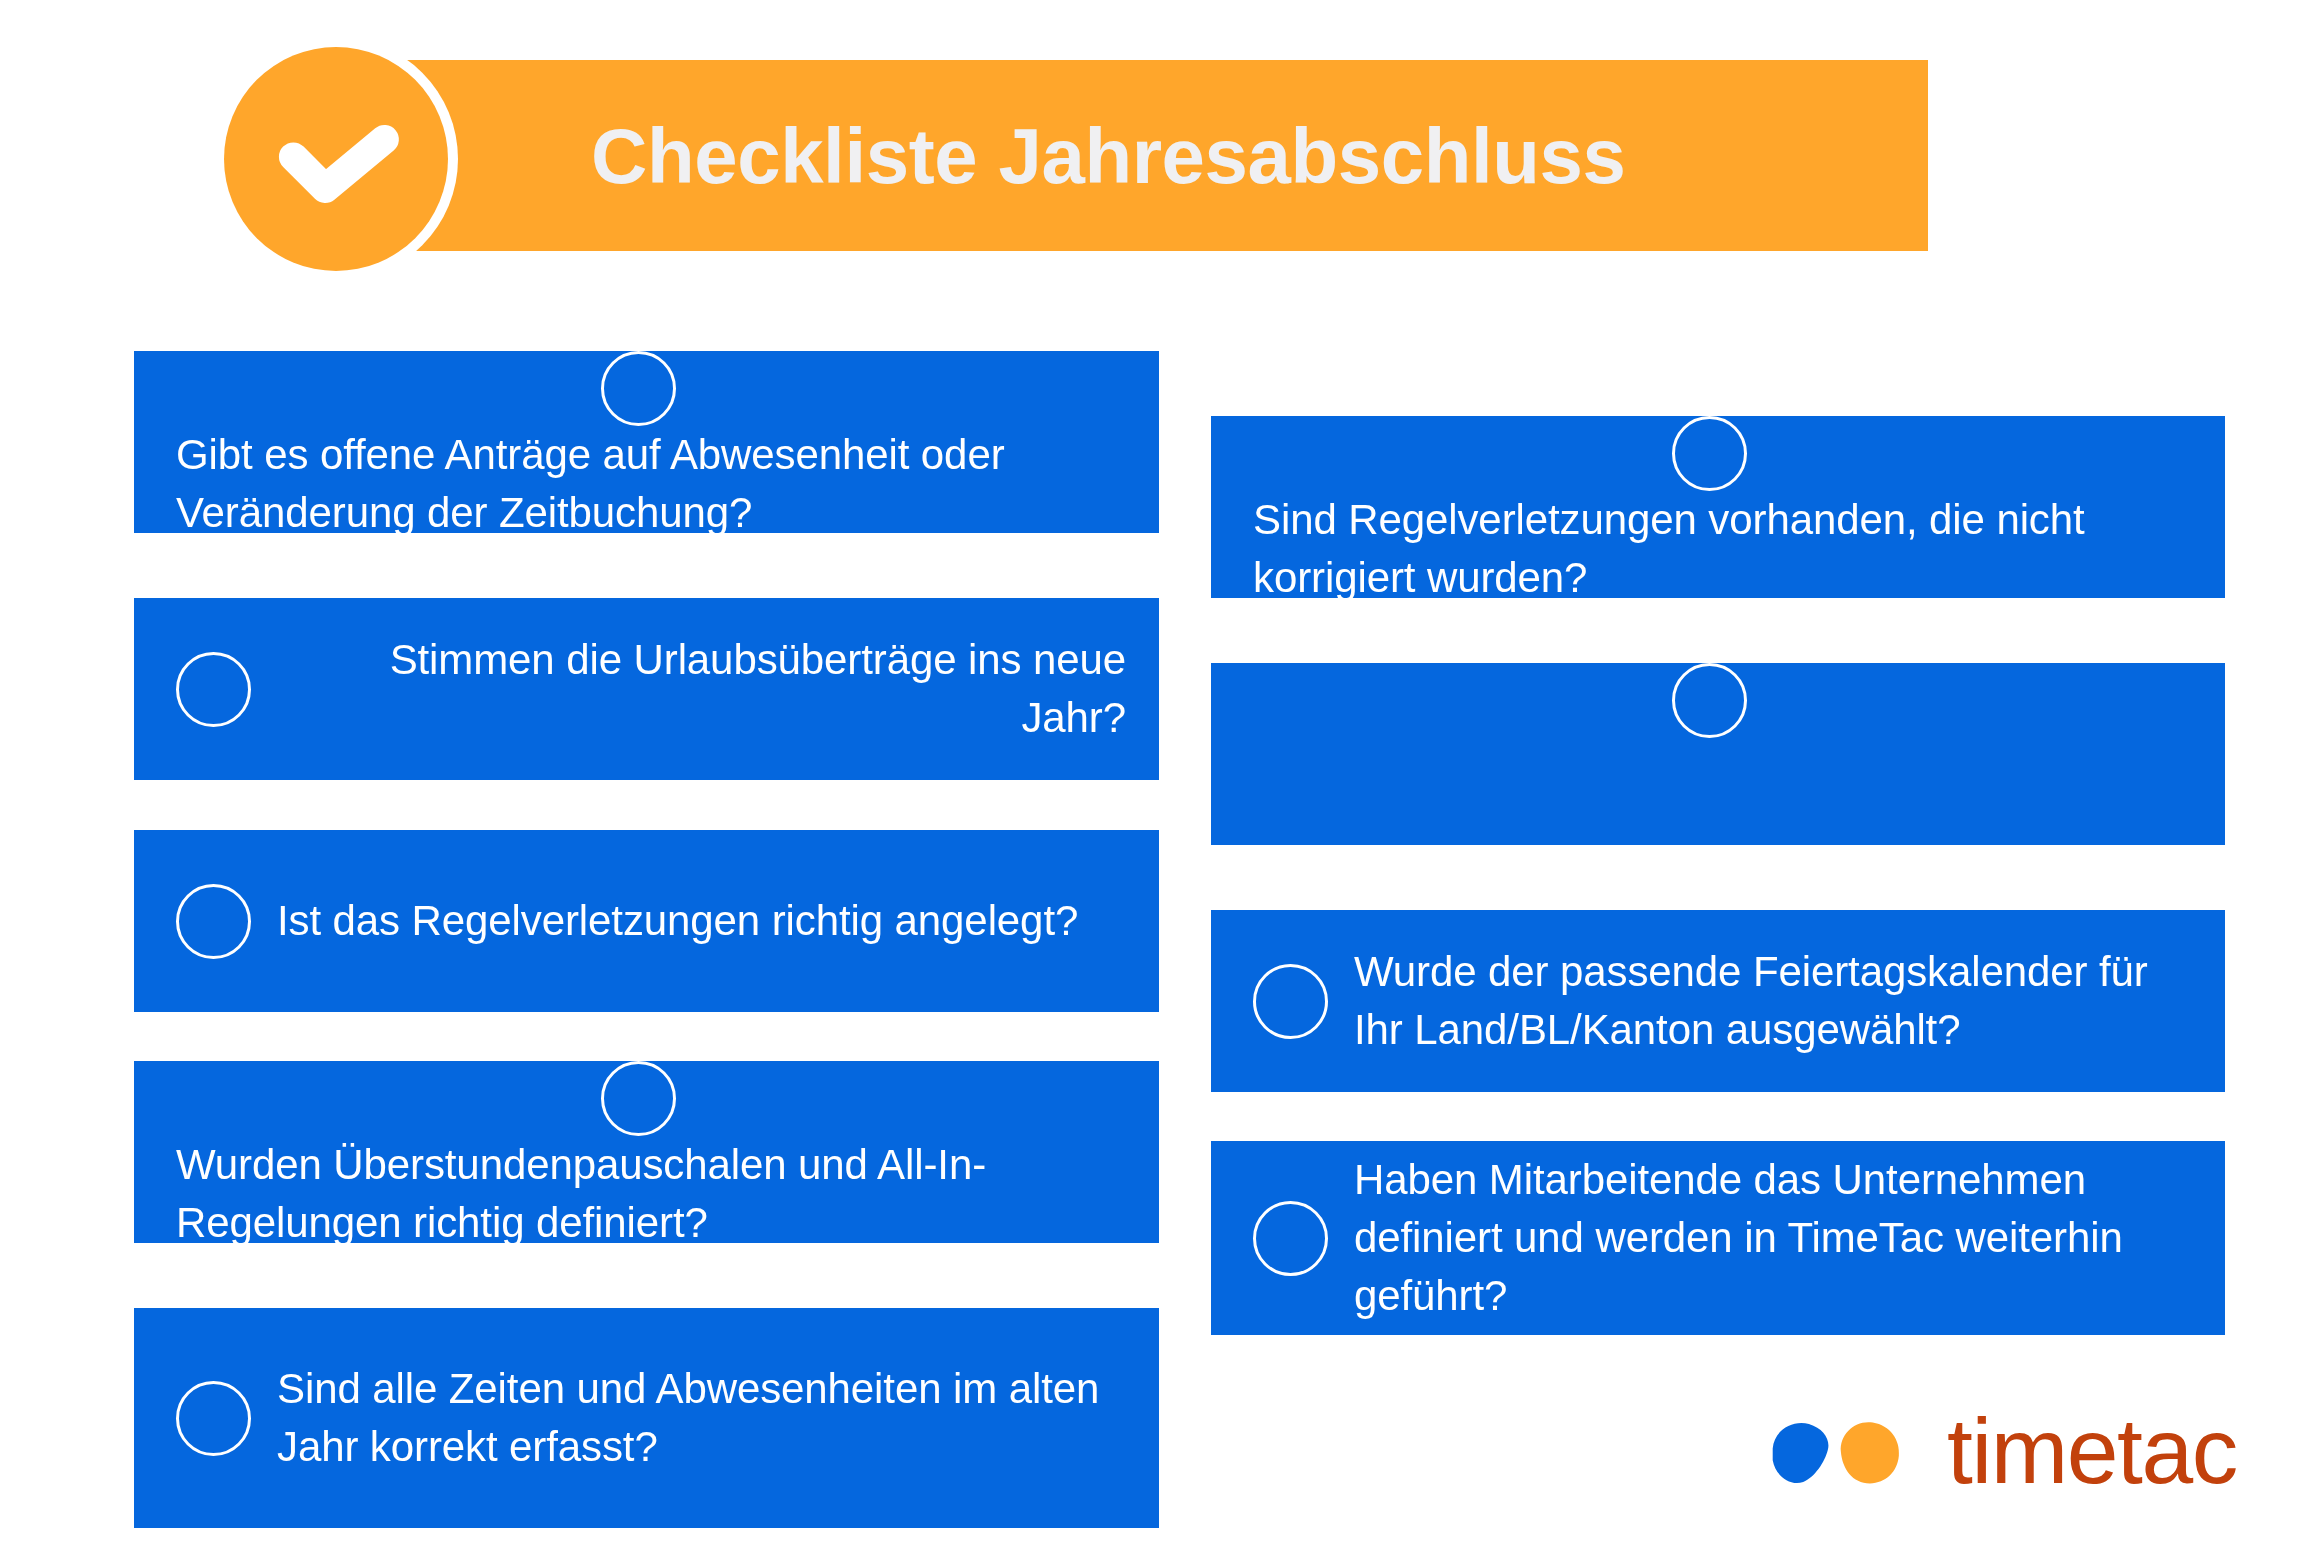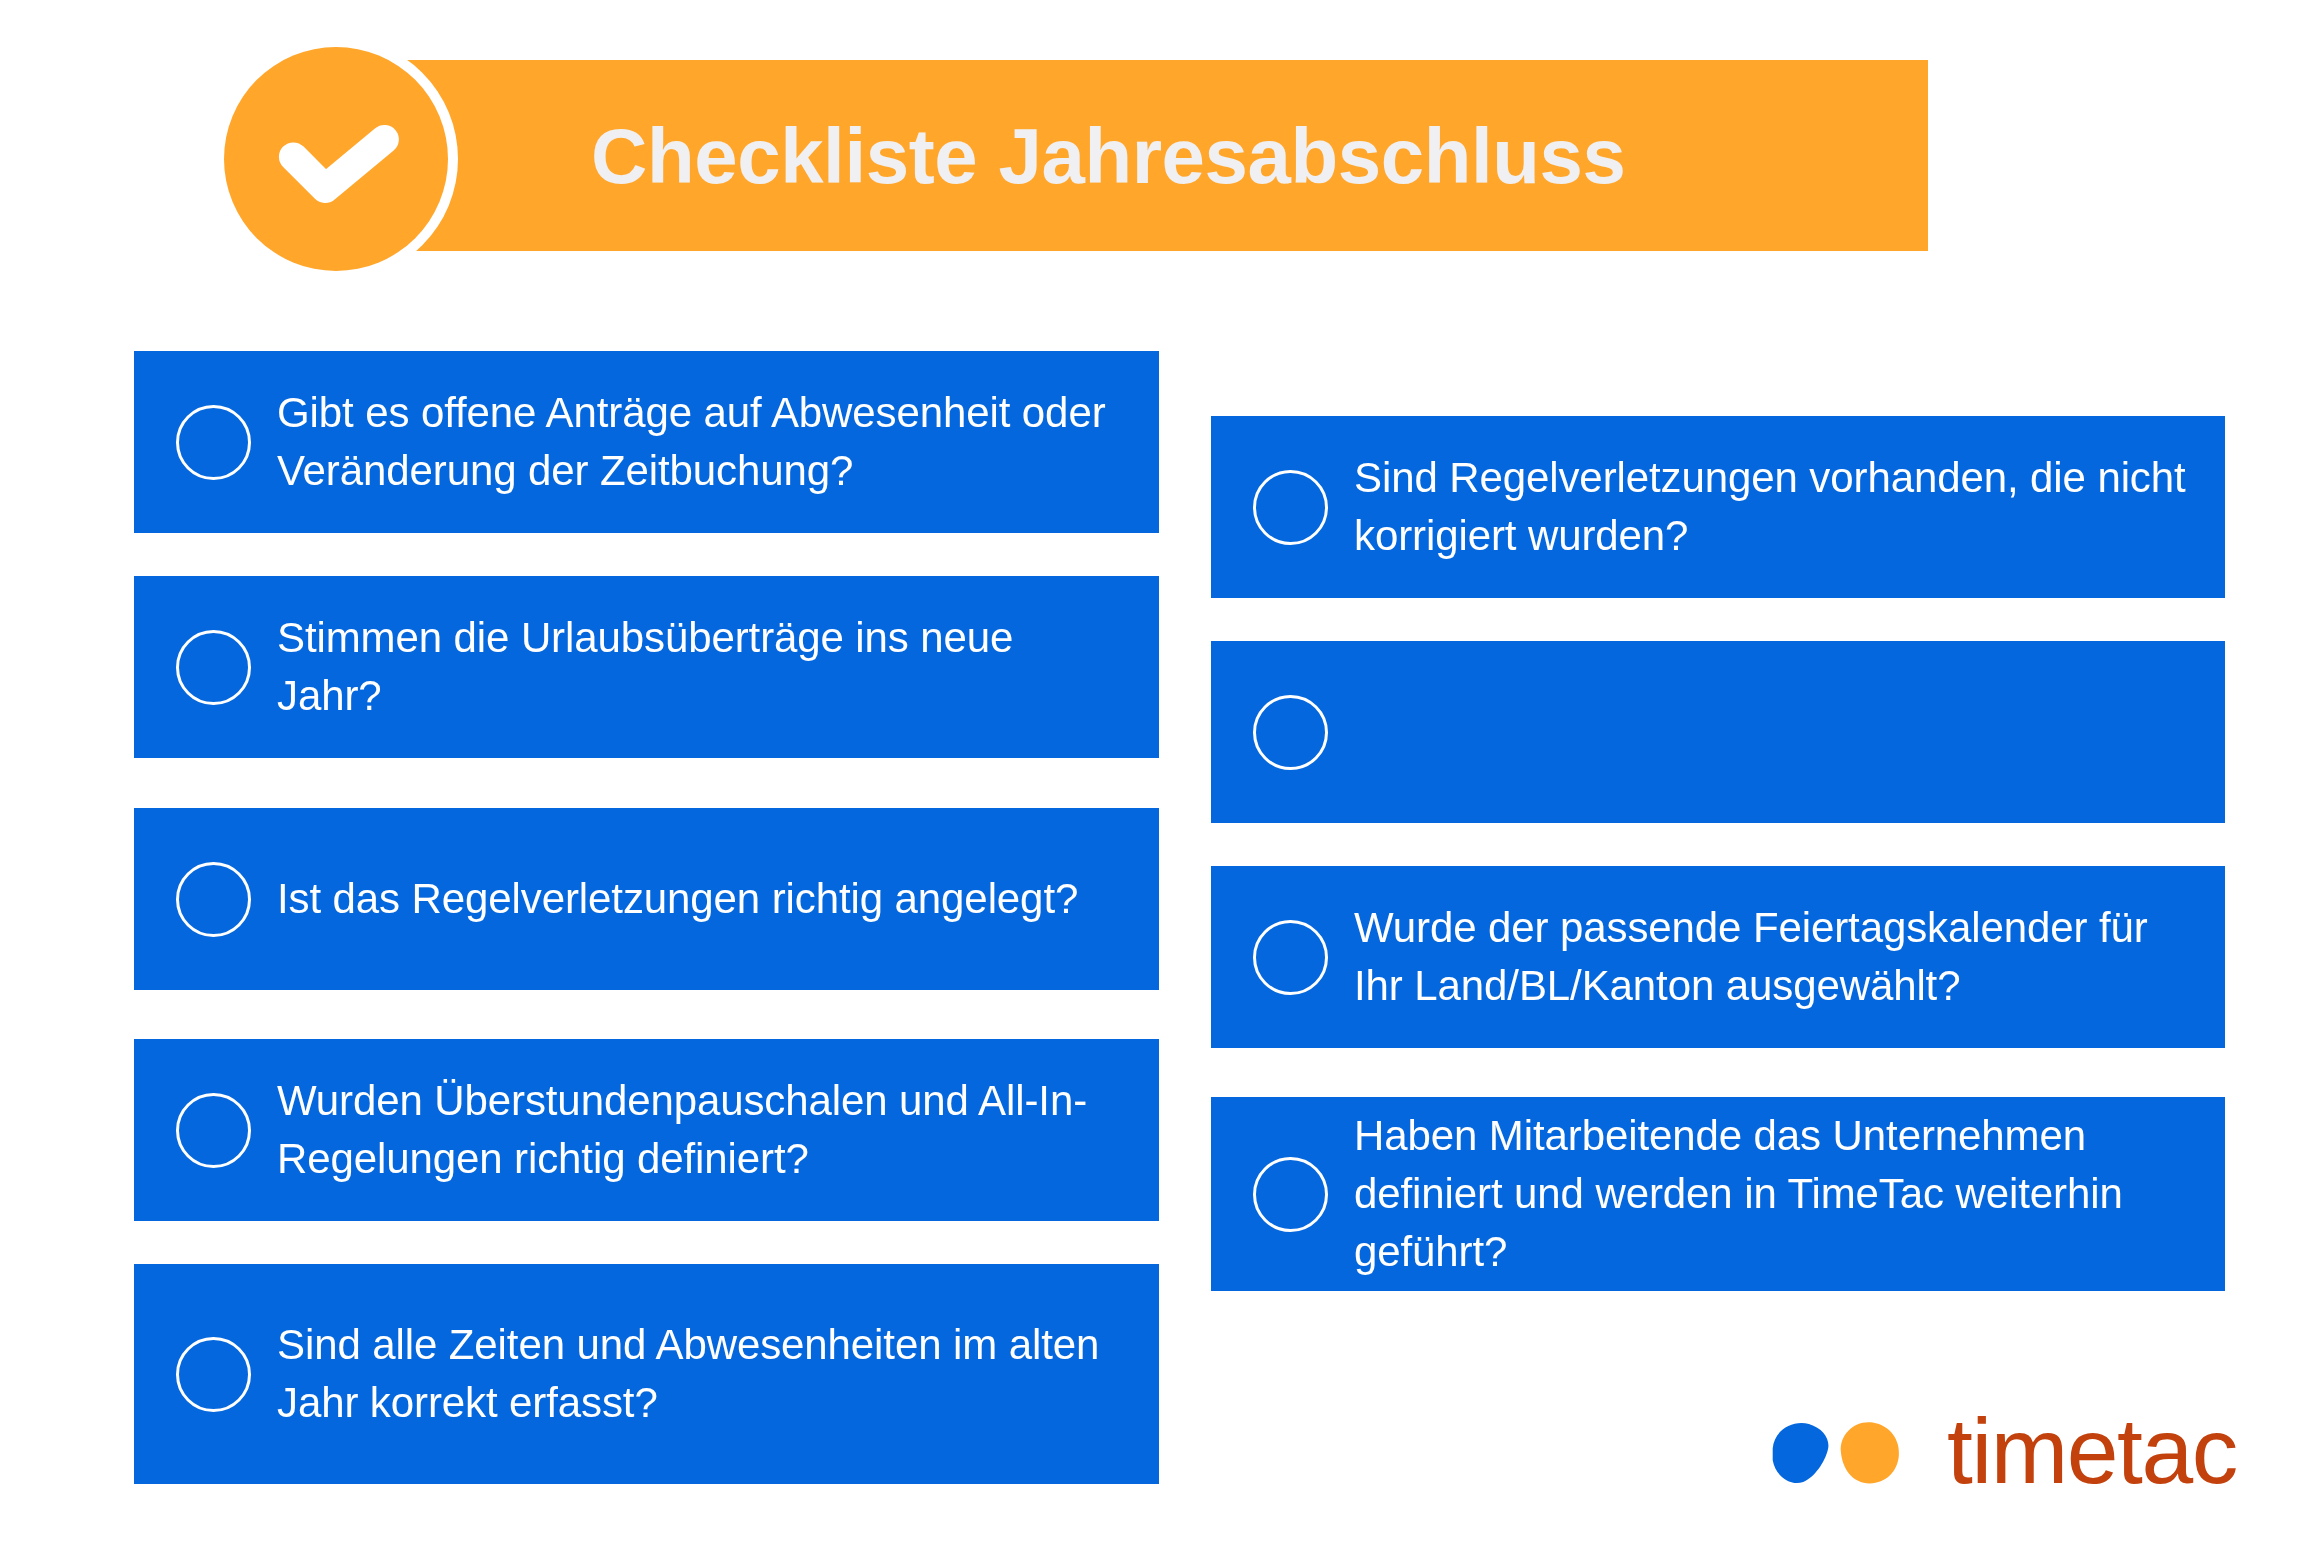--- a/index.html
+++ b/index.html
@@ -54,22 +54,22 @@
     display:flex;
     align-items:center;
     padding:0 33px 0 42px;
   }
   #col-left .check-item{width:1025px;}
   #col-right .check-item{width:1014px;}
 
   .h2{height:182px;}
   .h3{height:220px;}
 
-  .mb-lines2{margin-bottom:43px;}
-  .mb-lines2-b{margin-bottom:50px;}
+  .mb-lines2{margin-bottom:65px;flex-direction:column;}
+  .mb-lines2-b{margin-bottom:50px;text-align:right;}
   .mb-lines3{margin-bottom:49px;}
 
   .checkbox{
     flex:0 0 auto;
     width:75px;height:75px;
     border:3.6px solid #ffffff;
     border-radius:50%;
     box-sizing:border-box;
     margin-right:26px;
   }

